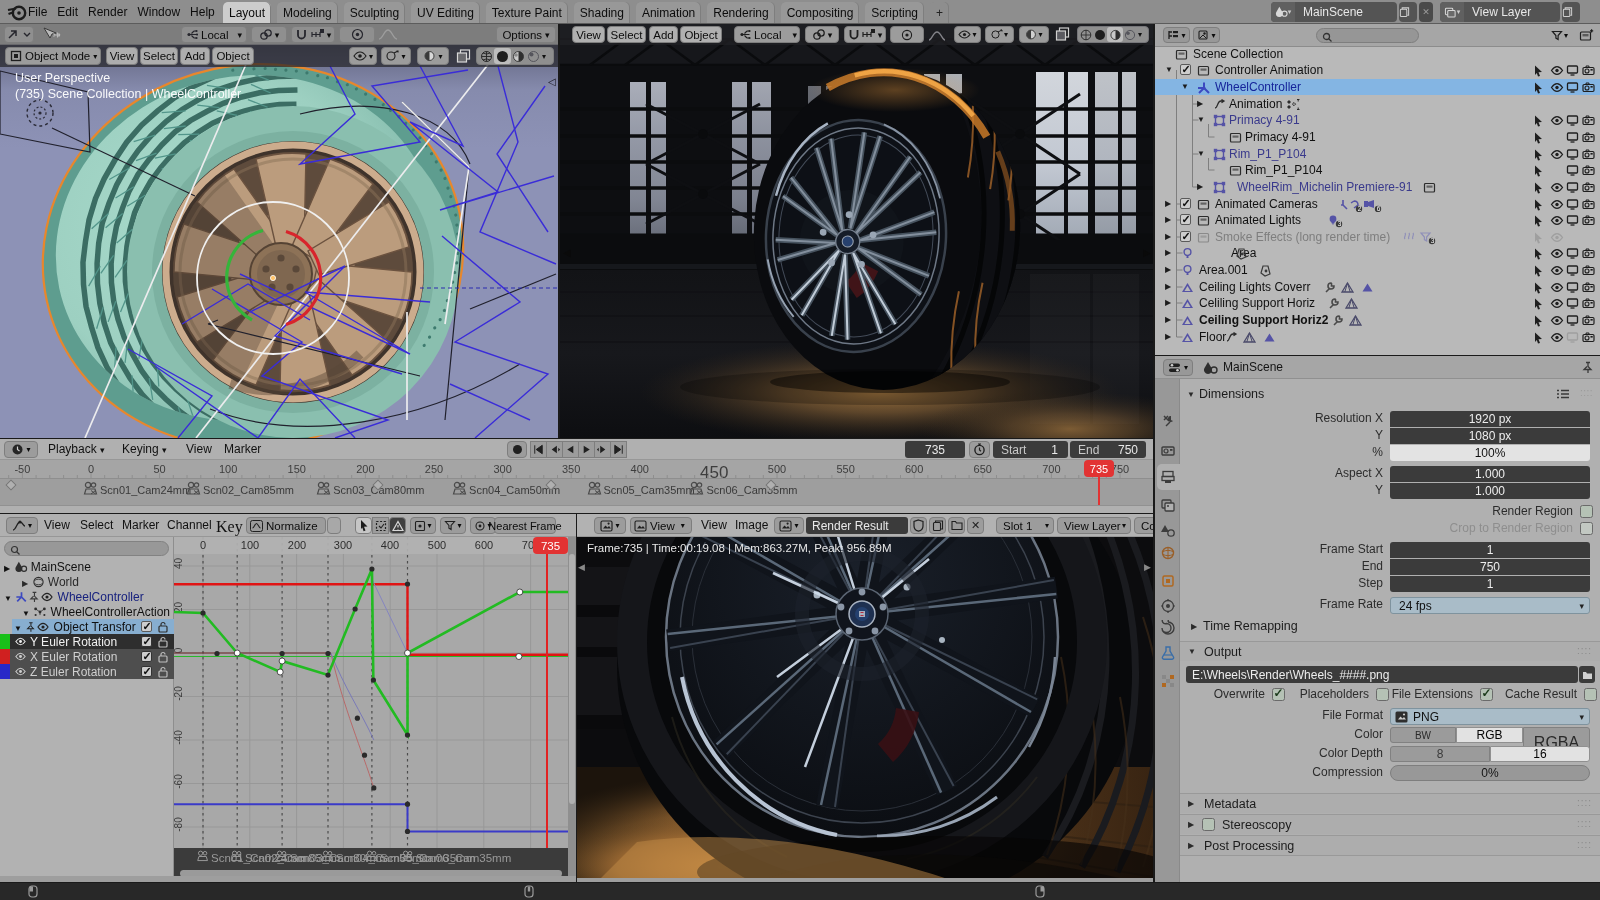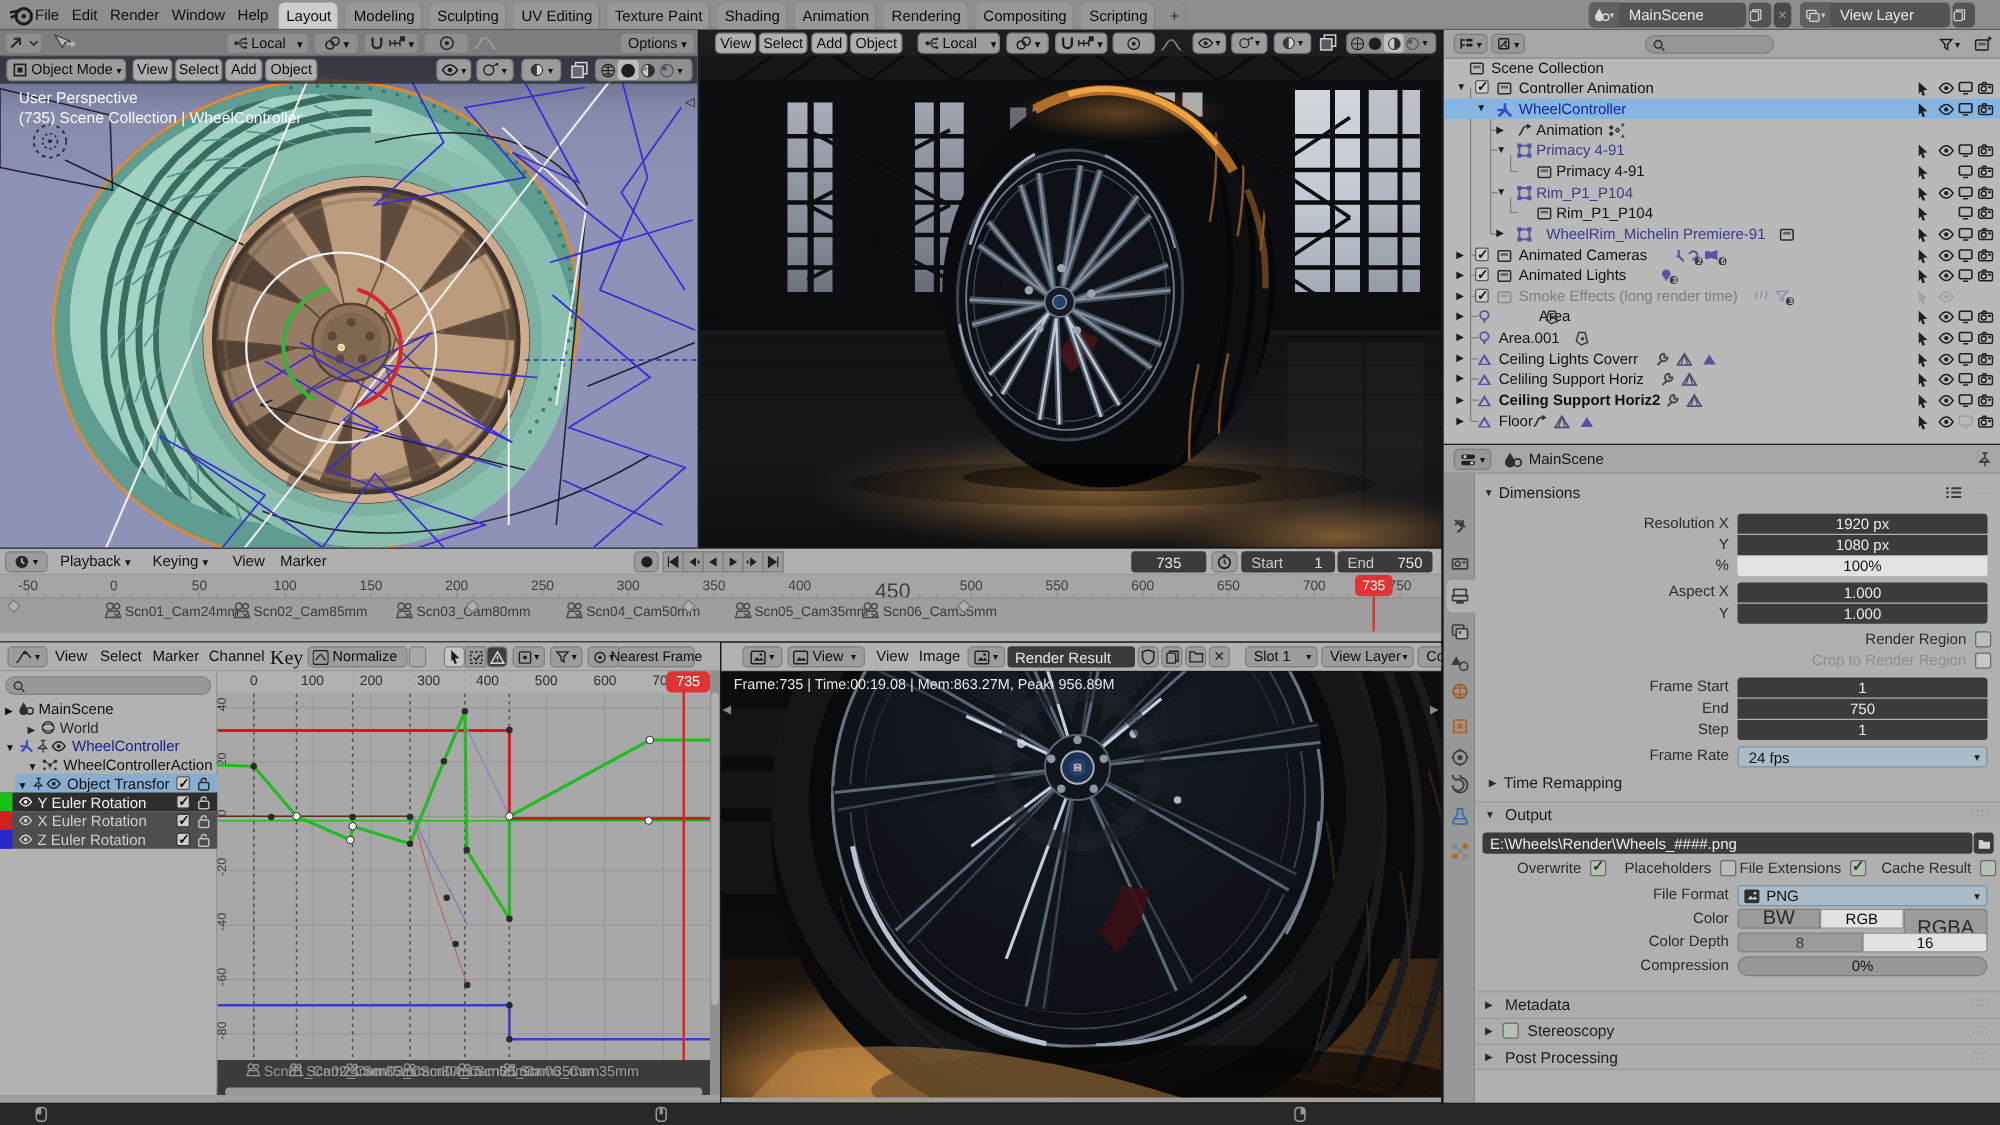--- a/index.html
+++ b/index.html
@@ -1365,21 +1365,21 @@
 <div style="position:absolute;left:235px;top:352px;width:200px;height:17px;background:#a9bcc8;border:1px solid #7f939e;border-radius:3px;color:#101010;font-size:12px;display:flex;align-items:center;">
         <svg width="13" height="12" viewBox="0 0 13 12" style="margin-left:4px;">
           <rect x="0.5" y="0.5" width="12" height="11" rx="1.5" fill="#2e2e2e"></rect>
           <path d="M3 8.5 l2.5 -3 2 2 1.5 -1.5 2 2.5 Z" fill="#cfcfcf"></path>
           <circle cx="9" cy="3.5" r="1.1" fill="#cfcfcf"></circle>
         </svg>
         <span style="margin-left:5px;">PNG</span>
         <span style="position:absolute;right:5px;font-size:9px;color:#222;">▾</span>
       </div>
 <div style="position:absolute;left:28px;top:371px;width:200px;text-align:right;font-size:12px;color:#2c2c2c;white-space:nowrap;">Color</div>
-<div style="position:absolute;left:235px;top:371px;width:66px;height:16px;background:#9b9b9b;border:1px solid #818181;border-radius:3px 0 0 3px;color:#2a2a2a;font-size:16px;display:flex;align-items:center;justify-content:center;">BW</div>
+<div style="position:absolute;left:235px;top:371px;width:66px;height:16px;background:#9b9b9b;border:1px solid #818181;border-radius:3px 0 0 3px;color:#2a2a2a;font-size:10px;display:flex;align-items:center;justify-content:center;">BW</div>
 <div style="position:absolute;left:301px;top:371px;width:67px;height:16px;background:#e2e2e2;border:1px solid #909090;color:#050505;font-size:12px;display:flex;align-items:center;justify-content:center;">RGB</div>
 <div style="position:absolute;left:368px;top:371px;width:67px;height:32px;background:#9b9b9b;border:1px solid #818181;border-radius:0 3px 3px 0;color:#2a2a2a;font-size:16px;display:flex;align-items:center;justify-content:center;">RGBA</div>
 <div style="position:absolute;left:28px;top:390px;width:200px;text-align:right;font-size:12px;color:#2c2c2c;white-space:nowrap;">Color Depth</div>
 <div style="position:absolute;left:235px;top:390px;width:100px;height:16px;background:#9b9b9b;border:1px solid #818181;border-radius:3px 0 0 3px;color:#3a3a3a;font-size:12px;display:flex;align-items:center;justify-content:center;">8</div>
 <div style="position:absolute;left:335px;top:390px;width:100px;height:16px;background:#e2e2e2;border:1px solid #909090;border-radius:0 3px 3px 0;color:#050505;font-size:12px;display:flex;align-items:center;justify-content:center;">16</div>
 <div style="position:absolute;left:28px;top:409px;width:200px;text-align:right;font-size:12px;color:#2c2c2c;white-space:nowrap;">Compression</div>
 <div style="position:absolute;left:235px;top:409px;width:200px;height:16px;background:#989898;border:1px solid #7e7e7e;border-radius:8px;color:#141414;font-size:12px;display:flex;align-items:center;justify-content:center;">0%</div>
 <div style="position:absolute;left:25px;top:437px;width:420px;height:20px;background:#adadad;border-top:1px solid #999;">
         <span style="position:absolute;left:8px;top:5px;font-size:8px;color:#2a2a2a;">▶</span>
         <span style="position:absolute;left:24px;top:3px;font-size:12.5px;color:#1c1c1c;">Metadata</span>

